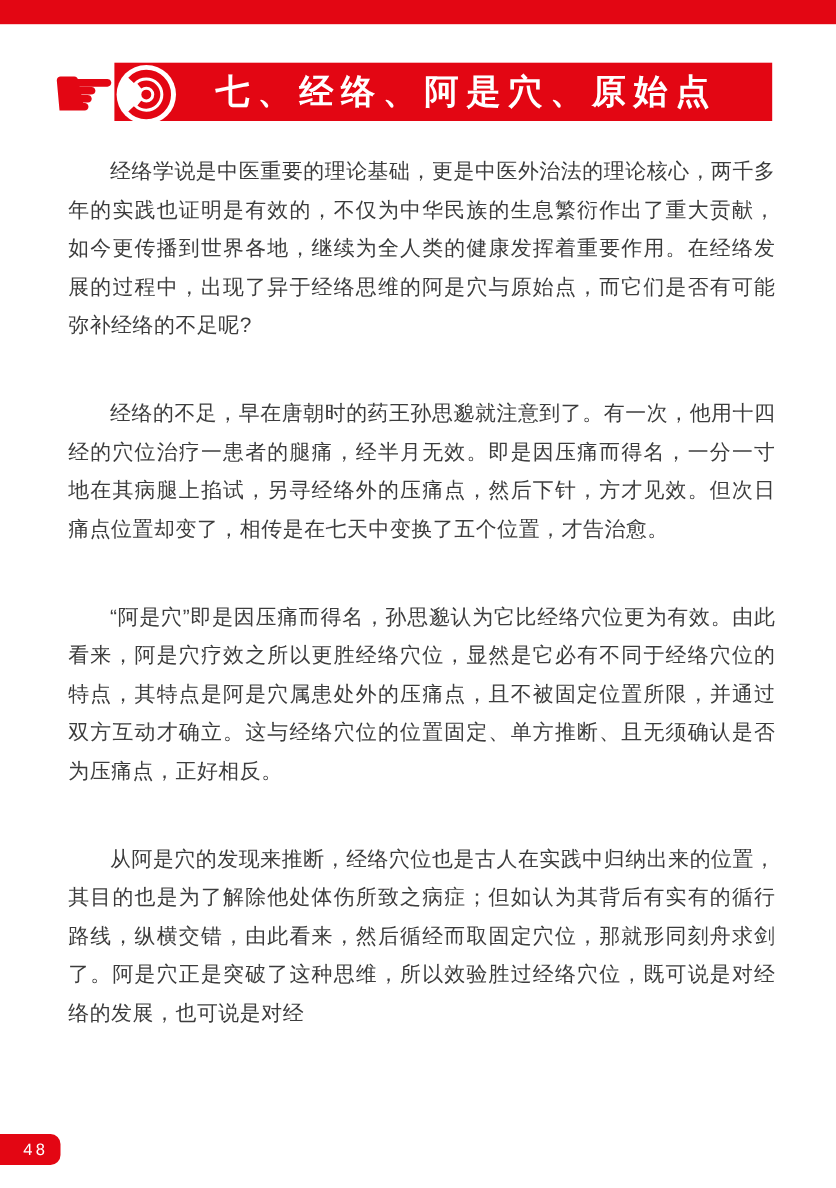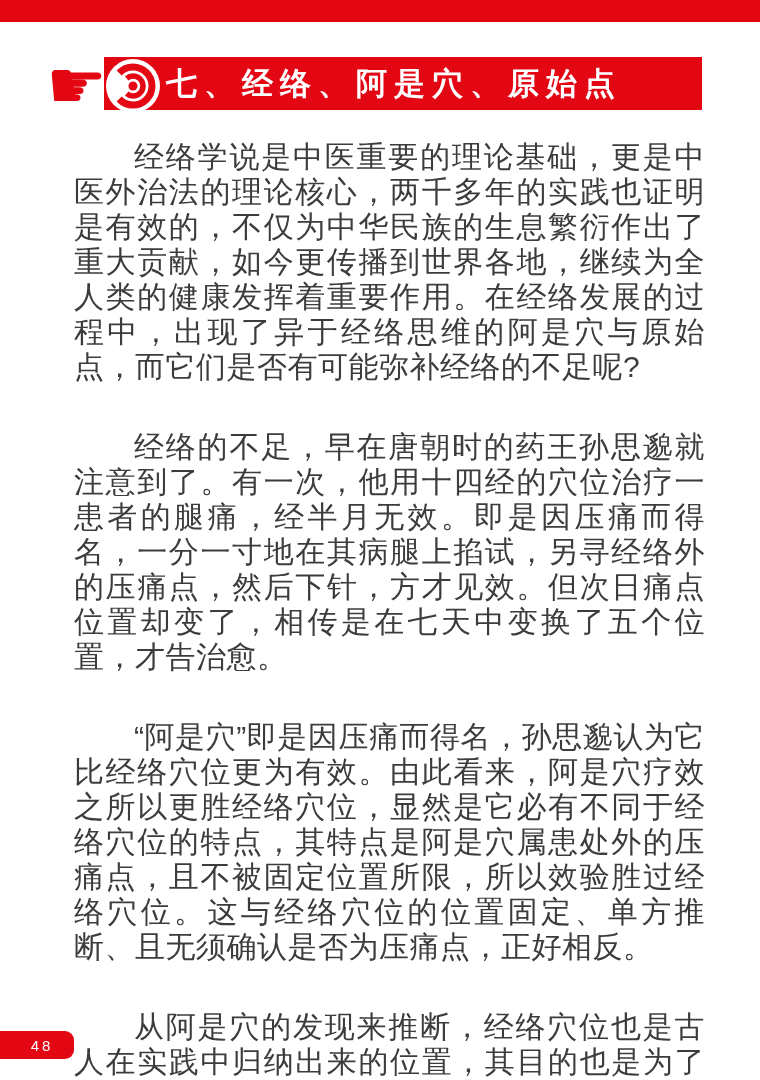--- a/index.html
+++ b/index.html
@@ -20,52 +20,52 @@
     position:absolute;left:104px;top:57px;width:598px;height:53px;
     background:#e30613;
     display:flex;align-items:center;
     z-index:1;
   }
   .banner-title{
     color:#ffffff;
     font-size:31px;
     font-weight:bold;
     letter-spacing:7px;
-    padding-left:62px;
+    padding-left:92px;
     white-space:nowrap;
   }
   
   .target-icon{
     position:absolute;left:100px;top:53px;width:66px;height:66px;
     z-index:2;
   }
   
   .hand-icon{
     position:absolute;left:46px;top:52px;
     font-size:68px;line-height:68px;
     color:#e30613;
     z-index:3;
     font-family:"DejaVu Sans",sans-serif;
   }
   
   .content{
     position:absolute;left:62px;top:139px;width:643px;
   }
   .content p{
-    margin:0 0 45px 12px;
-    font-size:30px;
+    margin:0 0 45px 0;
+    font-size:19px;
     line-height:35px;
     color:#3c3c3c;
     text-align:justify;
     text-indent:2em;
     letter-spacing:0.5px;
   }
   
   .page-tab{
-    position:absolute;left:0;top:1031px;width:74px;height:28px;
+    position:absolute;left:0;top:1031px;width:55px;height:28px;
     background:#e30613;
     border-radius:0 9px 9px 0;
     display:flex;align-items:center;justify-content:center;
   }
   .page-tab span{
     color:#ffffff;
     font-size:15px;
     letter-spacing:3px;
     padding-left:10px;
   }
@@ -86,21 +86,21 @@
     <circle cx="33" cy="33" r="19" fill="none" stroke="#e30613" stroke-width="7" pathLength="100" stroke-dasharray="76 24" stroke-dashoffset="-62"></circle>
     <circle cx="33" cy="33" r="10" fill="none" stroke="#e30613" stroke-width="5.5" pathLength="100" stroke-dasharray="72 28" stroke-dashoffset="-64"></circle>
     <circle cx="33" cy="33" r="4.5" fill="#e30613"></circle>
   </svg>
 
   <span class="hand-icon">☛</span>
 
   <div class="content">
     <p>经络学说是中医重要的理论基础，更是中医外治法的理论核心，两千多年的实践也证明是有效的，不仅为中华民族的生息繁衍作出了重大贡献，如今更传播到世界各地，继续为全人类的健康发挥着重要作用。在经络发展的过程中，出现了异于经络思维的阿是穴与原始点，而它们是否有可能弥补经络的不足呢?</p>
     <p>经络的不足，早在唐朝时的药王孙思邈就注意到了。有一次，他用十四经的穴位治疗一患者的腿痛，经半月无效。即是因压痛而得名，一分一寸地在其病腿上掐试，另寻经络外的压痛点，然后下针，方才见效。但次日痛点位置却变了，相传是在七天中变换了五个位置，才告治愈。</p>
-    <p>“阿是穴”即是因压痛而得名，孙思邈认为它比经络穴位更为有效。由此看来，阿是穴疗效之所以更胜经络穴位，显然是它必有不同于经络穴位的特点，其特点是阿是穴属患处外的压痛点，且不被固定位置所限，所以效验胜过经络穴位。这与经络穴位的位置固定、单方推断、且无须确认是否为压痛点，正好相反。</p>
+    <p>“阿是穴”即是因压痛而得名，孙思邈认为它比经络穴位更为有效。由此看来，阿是穴疗效之所以更胜经络穴位，显然是它必有不同于经络穴位的特点，其特点是阿是穴属患处外的压痛点，且不被固定位置所限，并通过双方互动才确立。这与经络穴位的位置固定、单方推断、且无须确认是否为压痛点，正好相反。</p>
     <p>从阿是穴的发现来推断，经络穴位也是古人在实践中归纳出来的位置，其目的也是为了解除他处体伤所致之病症；但如认为其背后有实有的循行路线，纵横交错，由此看来，然后循经而取固定穴位，那就形同刻舟求剑了。阿是穴正是突破了这种思维，所以效验胜过经络穴位，既可说是对经络的发展，也可说是对经</p>
   </div>
 
   <div class="page-tab">
     <span>48</span>
   </div>
 
 </div>
 
 </body></html>

